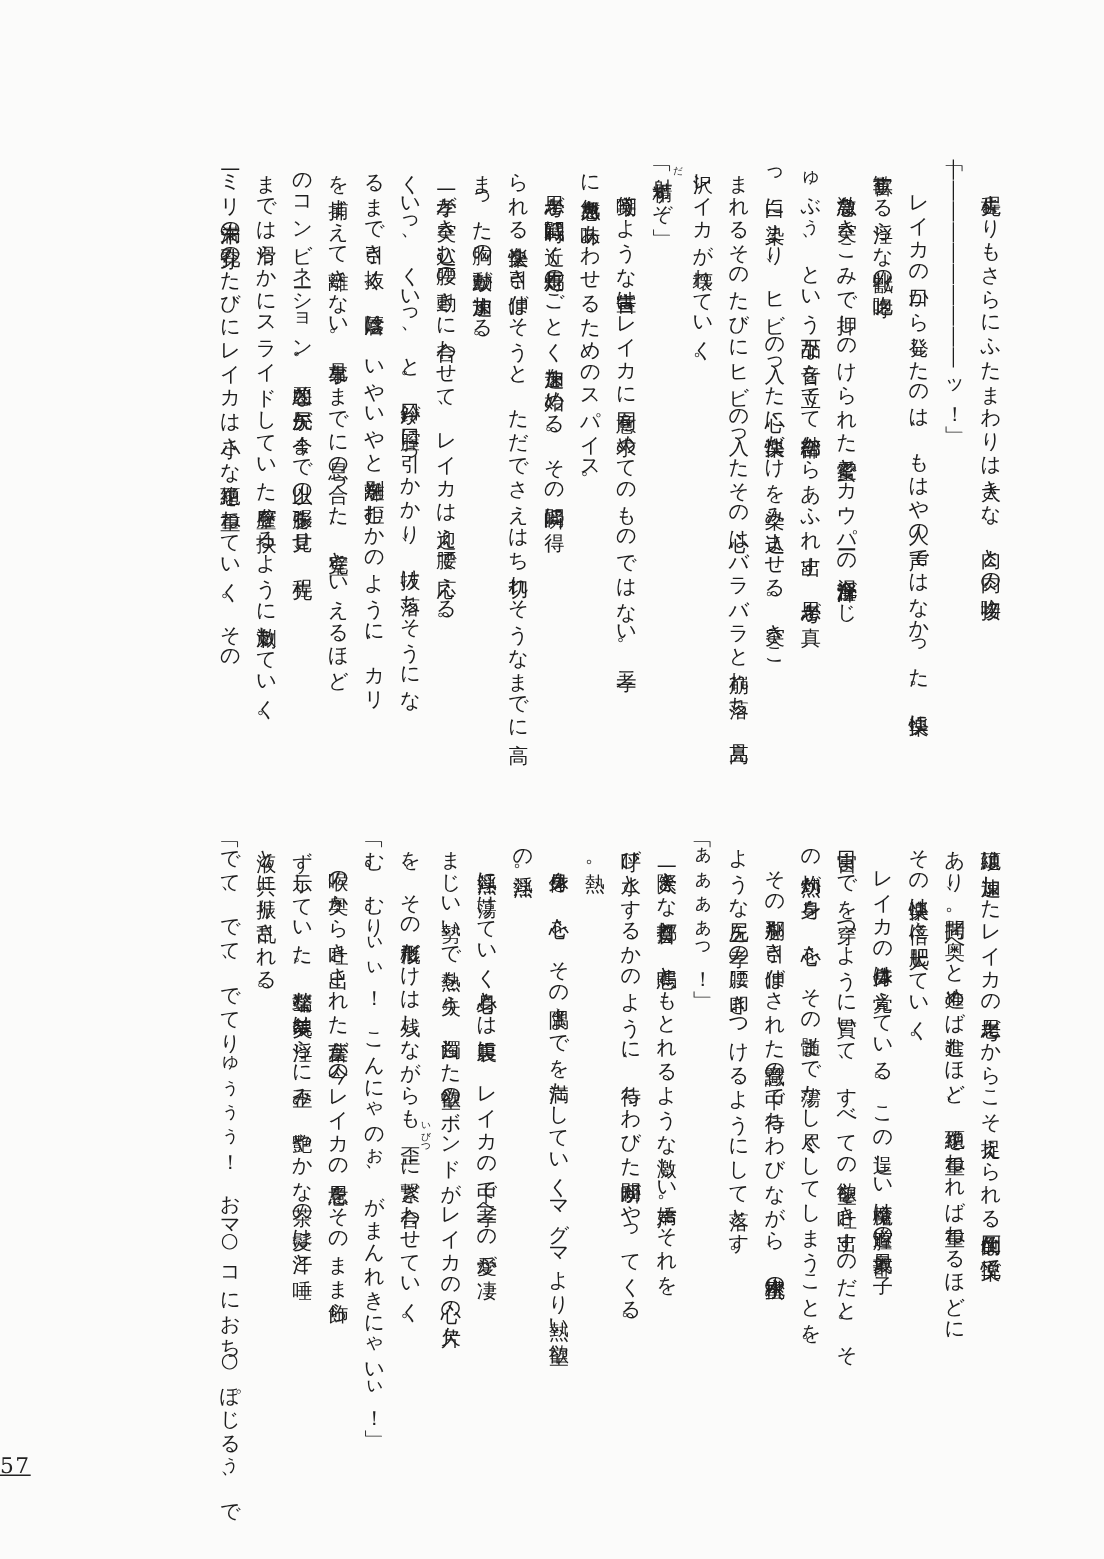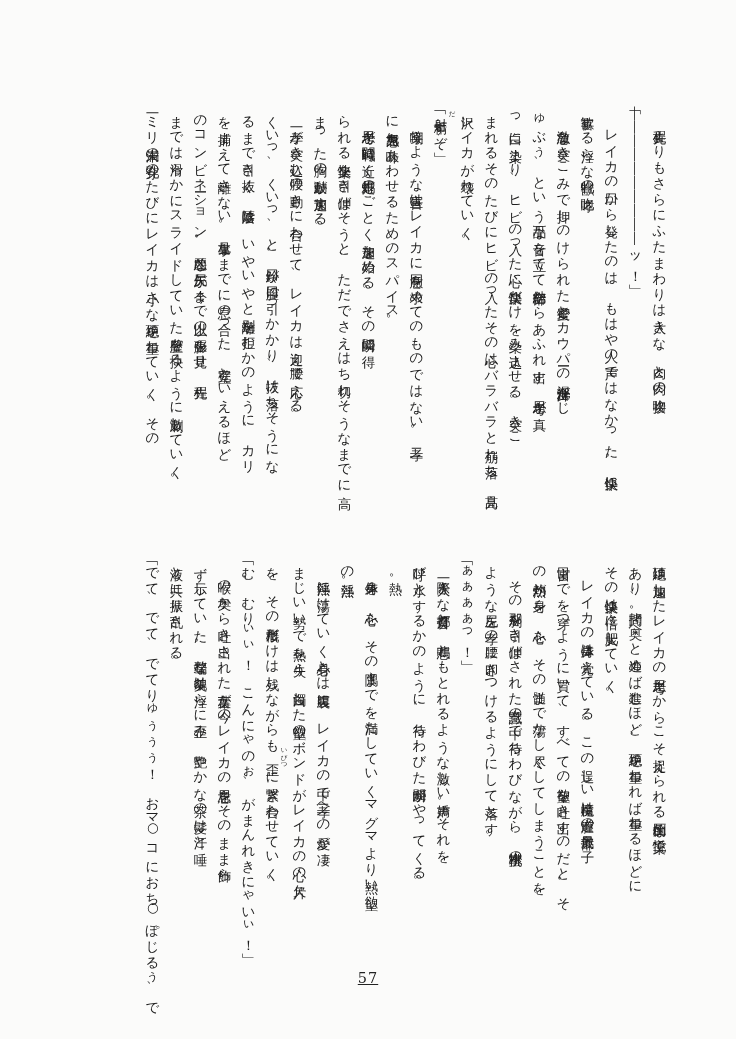--- a/index.html
+++ b/index.html
@@ -40,21 +40,20 @@
   rt {
     font-size: 6.5px;
     letter-spacing: 0;
     line-height: 1;
   }
   .page-number {
     position: absolute;
     top: 970px;
     left: 0;
     width: 100%;
-    text-align: center;
     font-size: 14.5px;
     letter-spacing: 1px;
     color: #222;
     text-decoration: underline;
   }
 </style>
 </head>
 <body>
 
 <div class="page">

